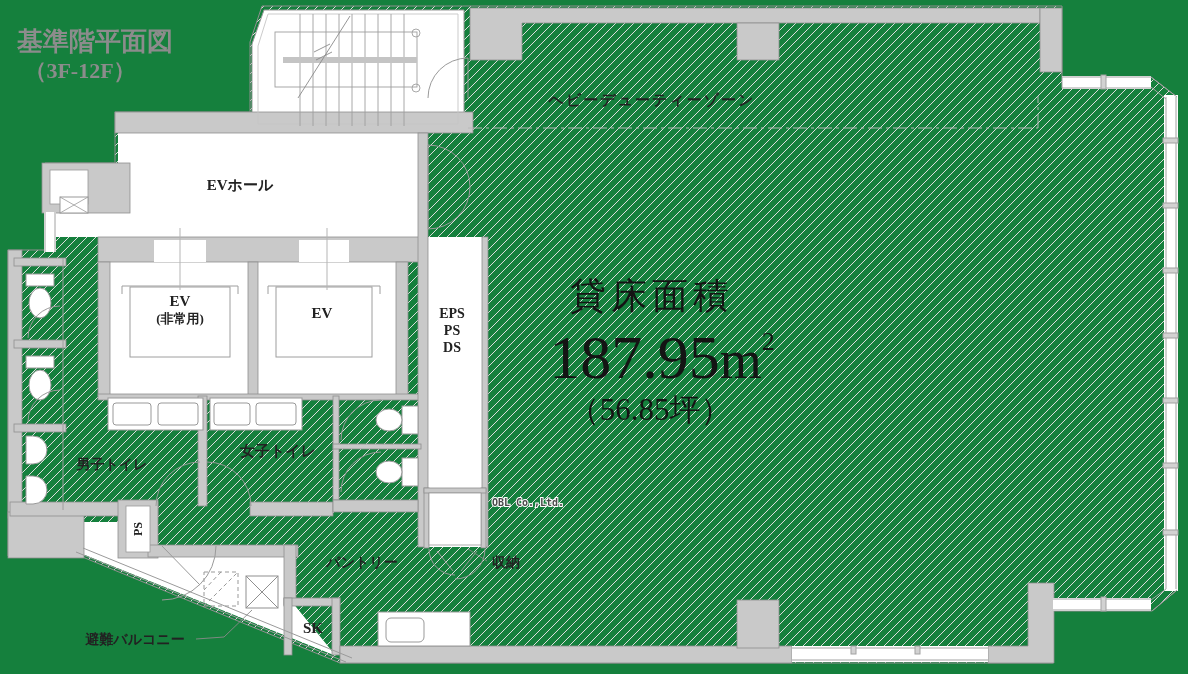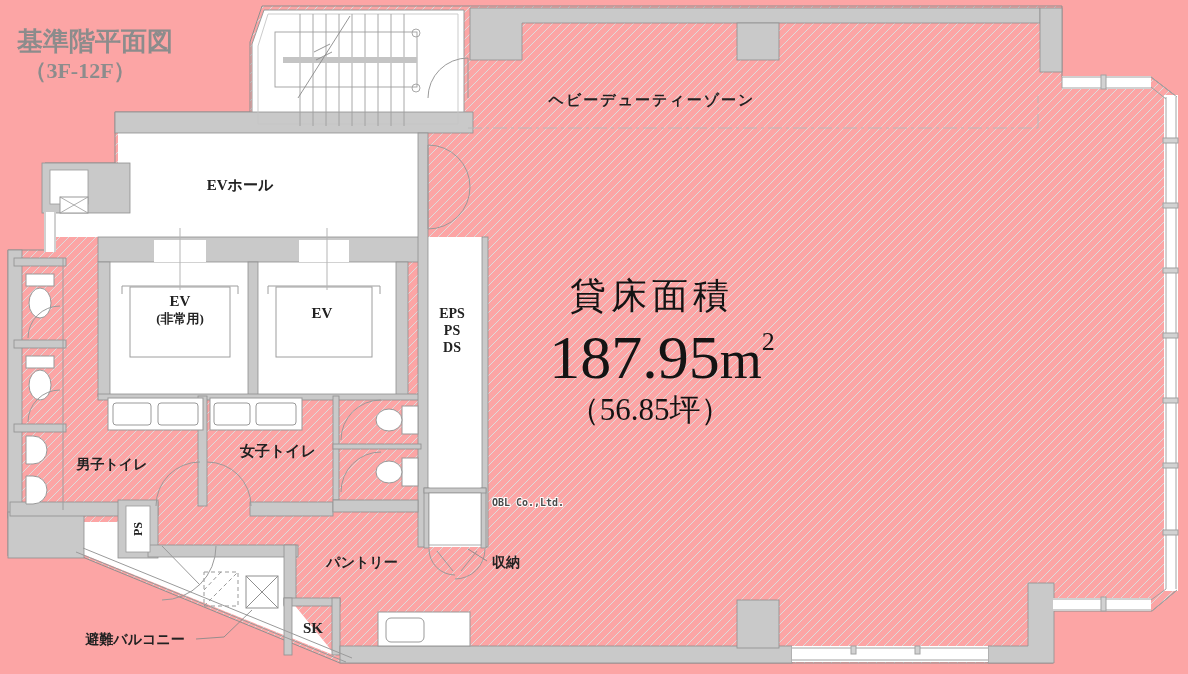--- a/index.html
+++ b/index.html
@@ -1,16 +1,16 @@
 <!DOCTYPE html>
 <html><head>
 <meta charset="utf-8">
 <style>
   html,body{margin:0;padding:0;background:#fff;}
-  .stage{position:relative;width:1188px;height:674px;background:#fca5a5;overflow:hidden;
+  .stage{position:relative;width:1188px;height:674px;background:#15803d;overflow:hidden;
          font-family:"Liberation Serif","DejaVu Serif",serif;}
   svg{display:block;}
   text{user-select:none;}
   .jp{font-family:"Liberation Serif","DejaVu Serif",serif;font-weight:bold;fill:#222222;}
   .title{font-family:"Liberation Serif","DejaVu Serif",serif;font-weight:bold;fill:#8c8c8c;}
   .big{font-family:"Liberation Serif","DejaVu Serif",serif;fill:#141414;}
   .wm{font-family:"DejaVu Sans Mono","Liberation Mono",monospace;fill:#4a4a4a;
       paint-order:stroke;stroke:#ffffff;stroke-width:2px;font-weight:bold;}
   .wall{fill:#c9c9c9;stroke:#8f8f8f;stroke-width:0.8;}
   .thinline{stroke:#9e9e9e;stroke-width:1;fill:none;}

